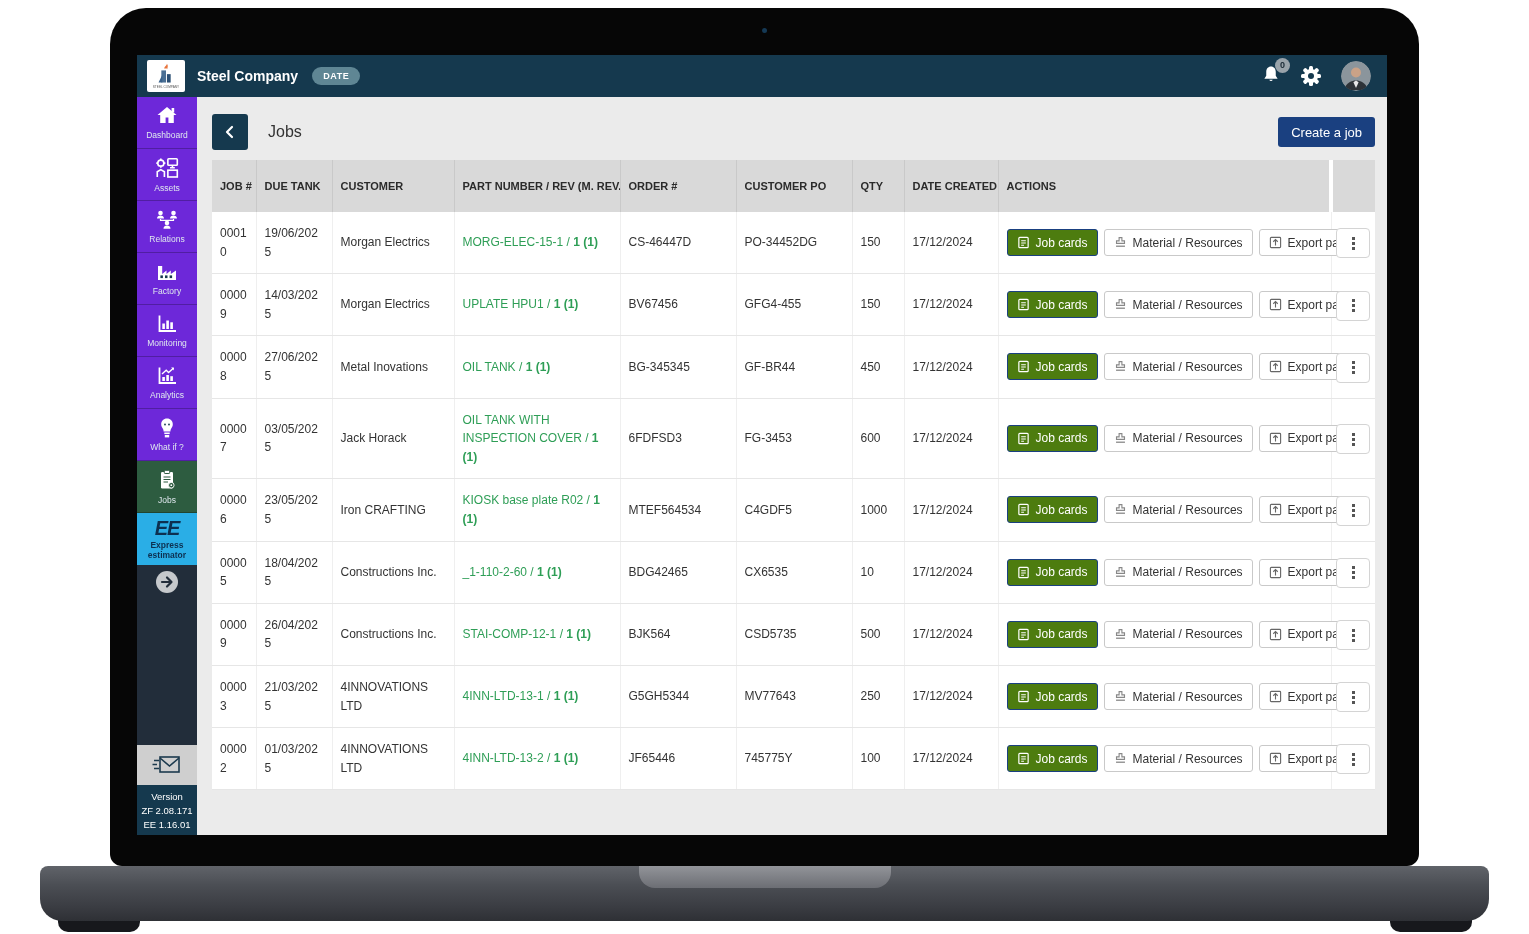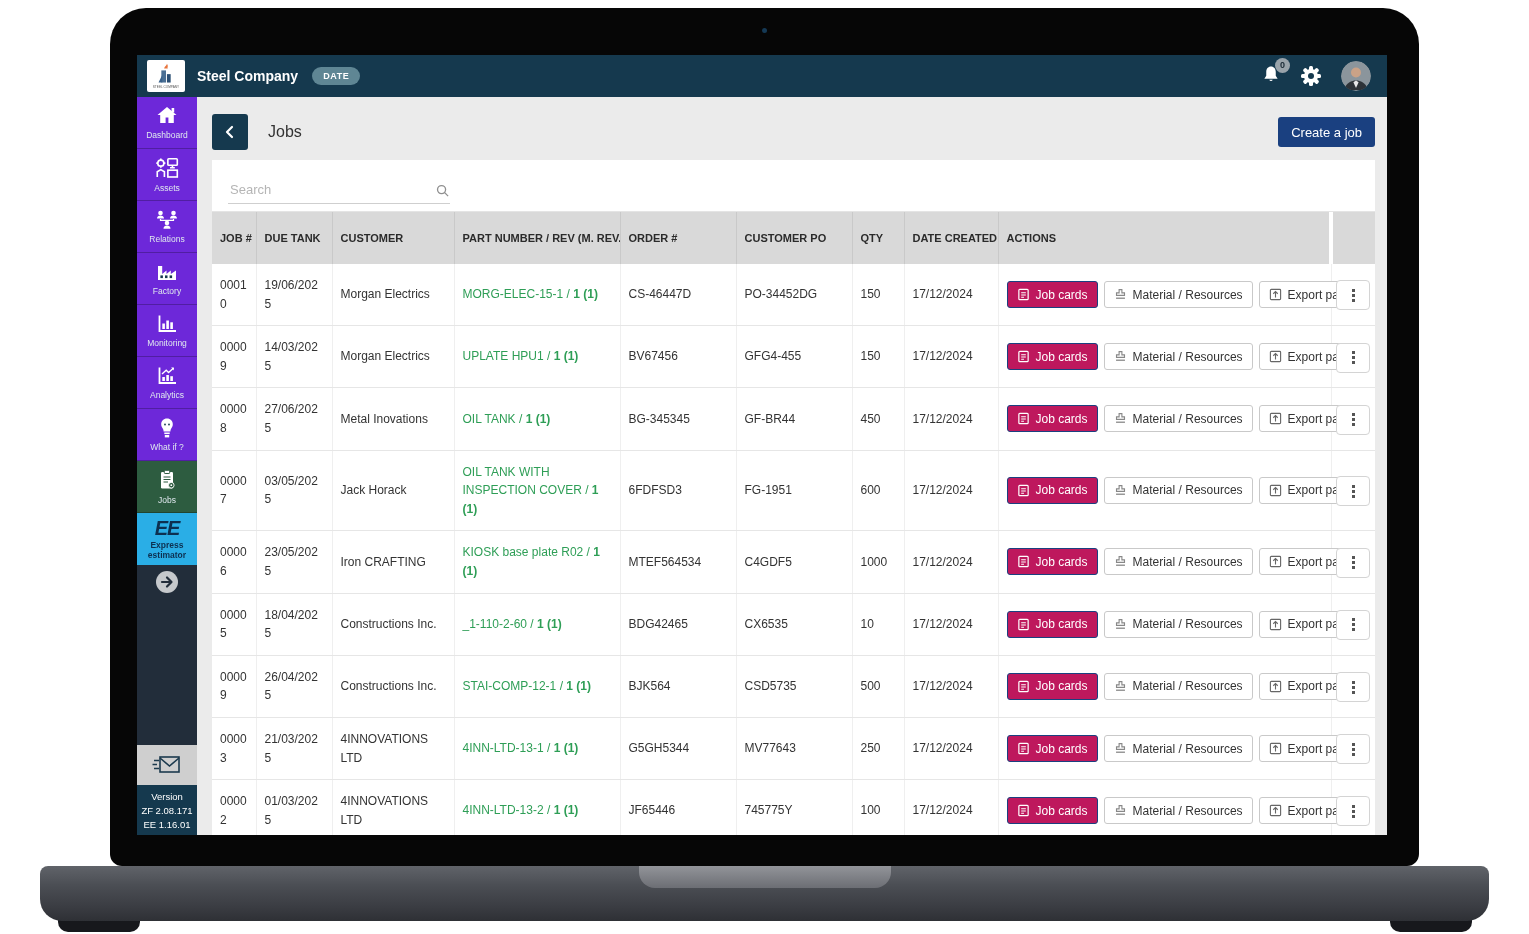--- a/index.html
+++ b/index.html
@@ -70,21 +70,21 @@
   th { background:#d9d9d9; font-size:11px; color:#2b2b2b; text-align:left; padding:20px 8px; border-right:1px solid #c9c9c9; font-weight:bold; white-space:nowrap; overflow:hidden; }
   th.menu-col { border-left:4px solid #fff; border-right:none; }
   td { font-size:12px; color:#333; padding:12px 8px; border-bottom:1px solid #e6e6e6; border-right:1px solid #efefef; vertical-align:middle; overflow-wrap:break-word; line-height:1.55; }
   td.menu-cell { text-align:center; border-right:none; padding:6px 4px; }
   td.actions-td { padding:6px 8px; }
   .part-link { color:#2e9e56; text-decoration:none; }
   .part-link b { font-weight:bold; }
 
   .action-row { display:flex; gap:6px; align-items:center; }
   .btn { display:inline-flex; align-items:center; gap:6px; height:27px; padding:0 9px; font-size:12px; border-radius:3px; white-space:nowrap; cursor:pointer; font-family:inherit; }
-  .btn-primary { background:#be185d; color:#fff; border:1px solid #1a4080; }
+  .btn-primary { background:#4d7c0f; color:#fff; border:1px solid #1a4080; }
   .btn-outline { background:#fff; color:#333; border:1px solid #c9c9c9; }
   .dots-btn { width:34px; height:30px; background:#fff; border:1px solid #d4d4d4; border-radius:4px; display:inline-flex; flex-direction:column; gap:2px; align-items:center; justify-content:center; cursor:pointer; }
   .dots-btn i { width:3px; height:3px; background:#555; display:block; }
 </style>
 </head>
 <body>
 
 <div class="stage">
   <div class="foot l"></div>
   <div class="foot r"></div>
@@ -259,29 +259,20 @@
             <button class="back-btn">
               <svg width="16" height="16" viewBox="0 0 16 16">
                 <path d="M10 3 5 8l5 5" fill="none" stroke="#fff" stroke-width="2.2" stroke-linecap="round" stroke-linejoin="round"></path>
               </svg>
             </button>
             <span class="page-title">Jobs</span>
             <button class="create-btn">Create a job</button>
           </div>
 
           <div class="card">
-            <div class="search-sec">
-              <div class="search-box">
-                <input type="text" placeholder="Search" style="">
-                <svg width="15" height="15" viewBox="0 0 16 16">
-                  <circle cx="7" cy="7" r="4.3" fill="none" stroke="#8f8f8f" stroke-width="1.4"></circle>
-                  <path d="M10.3 10.3 14 14" stroke="#8f8f8f" stroke-width="1.4"></path>
-                </svg>
-              </div>
-            </div>
 
 
             <table class="jobs">
               <colgroup>
                 <col style="width:44px">
                   <col style="width:76px">
                   <col style="width:122px">
                   <col style="width:166px">
                 <col style="width:116px">
                   <col style="width:116px">
@@ -441,21 +432,21 @@
   </tr>
 
   <tr>
     <td>00007</td>
     <td>03/05/2025</td>
     <td>Jack Horack</td>
     <td>
       <a class="part-link" href="#"><span>OIL TANK WITH INSPECTION COVER / </span><b>1 (1)</b></a>
     </td>
     <td>6FDFSD3</td>
-    <td>FG-1951</td>
+    <td>FG-3453</td>
     <td>600</td>
     <td>17/12/2024</td>
     <td class="actions-td">
       <div class="action-row">
         <button class="btn btn-primary">
           <svg width="13" height="13" viewBox="0 0 14 14">
             <rect x="2" y="1.5" width="10" height="11" rx="1" fill="none" stroke="#fff" stroke-width="1.3"></rect>
             <path d="M4.5 5h5M4.5 7.5h5M4.5 10h3" stroke="#fff" stroke-width="1.1"></path>
           </svg>
           <span>Job cards</span>

